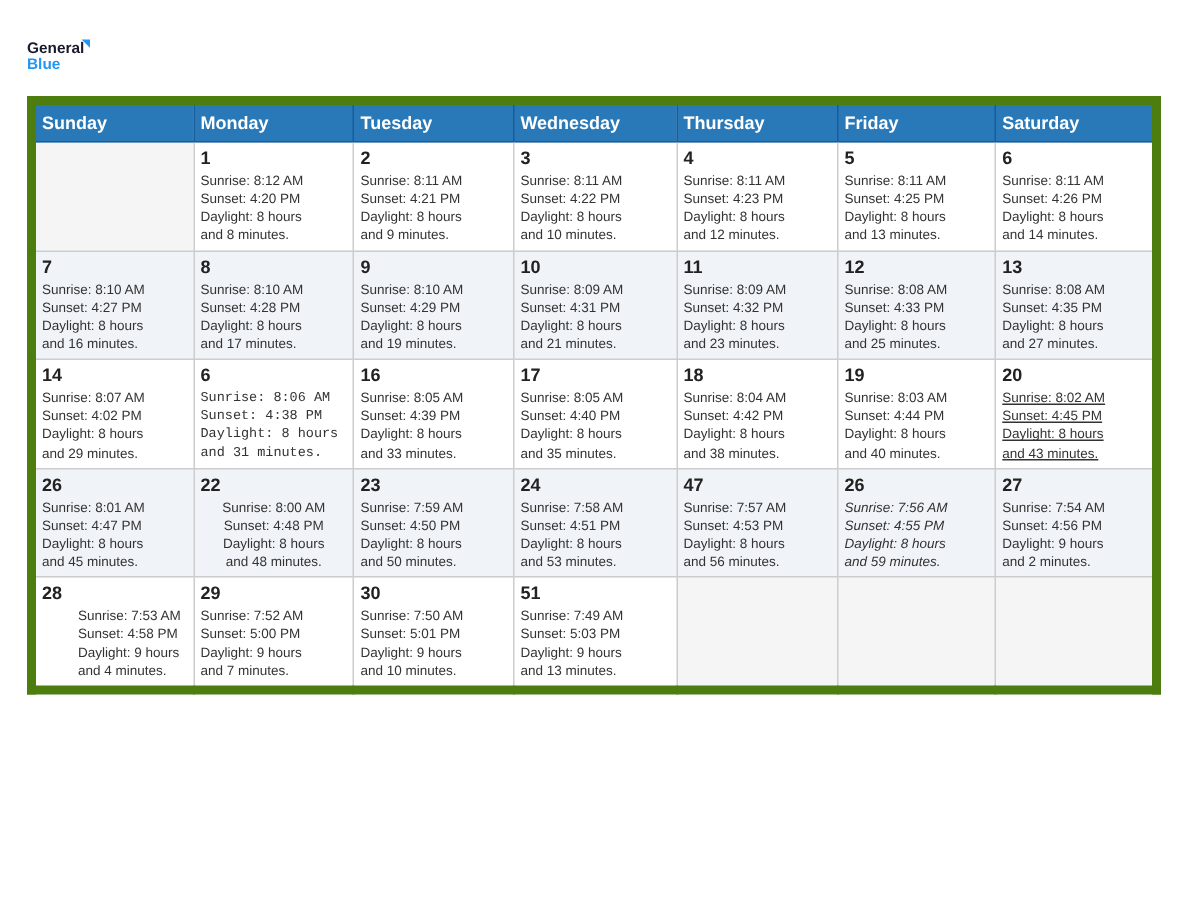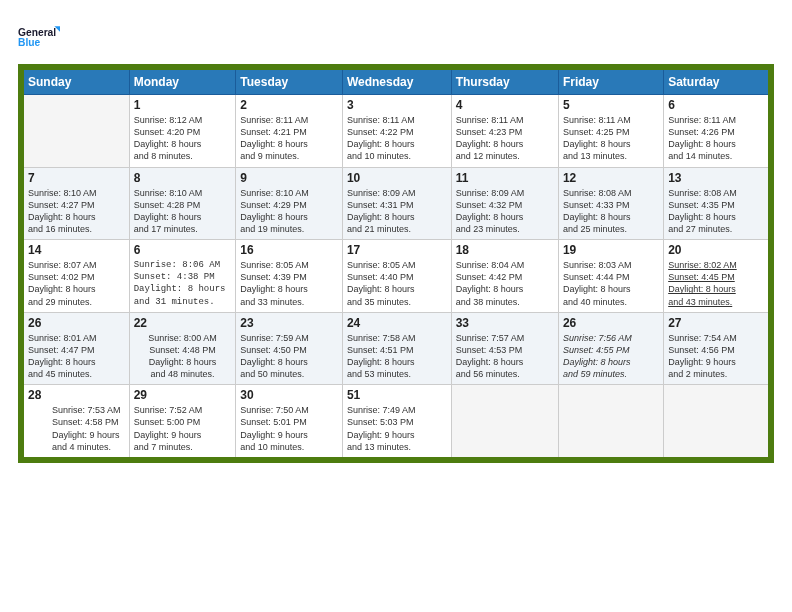--- a/index.html
+++ b/index.html
@@ -284,21 +284,21 @@
 and 50 minutes.</div>
           </td>
           <td>
             <span class="day-number">24</span>
             <div class="day-info" style="white-space: pre-line;">Sunrise: 7:58 AM
 Sunset: 4:51 PM
 Daylight: 8 hours
 and 53 minutes.</div>
           </td>
           <td>
-            <span class="day-number">33</span>
+            <span class="day-number">47</span>
             <div class="day-info" style="white-space: pre-line;">Sunrise: 7:57 AM
 Sunset: 4:53 PM
 Daylight: 8 hours
 and 56 minutes.</div>
           </td>
           <td>
             <span class="day-number">26</span>
             <div class="day-info" style="white-space: pre-line; font-style: italic;">Sunrise: 7:56 AM
 Sunset: 4:55 PM
 Daylight: 8 hours

